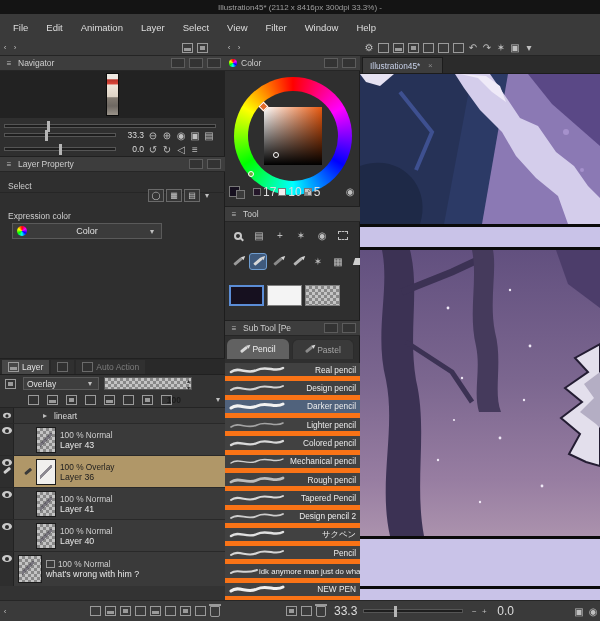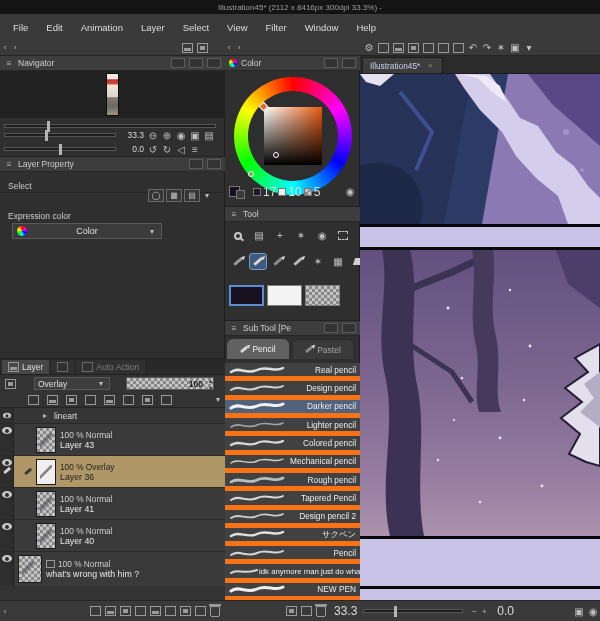--- a/index.html
+++ b/index.html
@@ -60,24 +60,24 @@
 .sttab.idle{background:#3a3a3a;color:#a5a5a5;border:1px solid #2c2c2c;border-bottom:none}
 .brushlist{position:absolute;left:0;top:42px;width:135px;height:238px;display:flex;flex-direction:column;background:#3e3e3e}
 .brow{flex:1;display:flex;align-items:center;padding:0 4px;border-bottom:5px solid #f97316;background:#414141}
 .brow.sel{background:#50627c}
 .brow .lbl{margin-left:auto;font-size:8.3px;color:#ececec;white-space:nowrap}
 
 .ltabs{display:flex;align-items:flex-end;height:16px;background:#292929;border-bottom:1px solid #202020;padding-left:2px;gap:2px}
 .ltab{height:14px;display:flex;align-items:center;gap:3px;padding:0 6px;font-size:8.5px}
 .ltab.active{background:#474747;color:#e2e2e2}
 .ltab.idle{background:#303030;color:#7c7c7c}
-.blendrow{display:flex;align-items:center;height:17px;padding:0 3px;gap:16px;background:#333}
+.blendrow{display:flex;align-items:center;height:17px;padding:0 3px;gap:5px;background:#333}
 .dd{height:13px;background:#3e3e3e;border:1px solid #5a5a5a;display:flex;align-items:center;padding:0 3px;font-size:8.5px;color:#e0e0e0}
 .oprow{position:relative;width:88px;height:13px;border:1px solid #555}
-.oprow .val{position:absolute;right:10px;top:1px;color:#1c1c1c;font-size:8.5px;font-weight:bold}
+.oprow .val{position:absolute;right:10px;top:17px;color:#1c1c1c;font-size:8.5px;font-weight:bold}
 .lcmds{display:flex;align-items:center;height:16px;background:#333;border-bottom:1px solid #242424;padding:0 2px 0 26px;gap:4px}
 .lrow{display:flex;height:32px;border-bottom:1px solid #292929}
 .lgutter{width:14px;background:#2e2e2e;border-right:1px solid #222;display:flex;flex-direction:column;align-items:center;padding-top:3px;gap:3px;flex:none}
 .lbody{flex:1;display:flex;align-items:center;gap:4px;padding:2px 3px;background:#3a3a3a;min-width:0}
 .lbody.sel{background:#b09768}
 .lthumb{width:20px;height:26px;border:1px solid #1b1b1b;flex:none;position:relative}
 .lthumb::after{content:"";position:absolute;left:3px;top:5px;width:12px;height:14px;background:linear-gradient(135deg,transparent 40%,rgba(60,55,70,.55) 42%,rgba(60,55,70,.55) 55%,transparent 57%)}
 .ltext{display:flex;flex-direction:column;justify-content:flex-start;min-width:0}
 .ltext .info{font-size:8.3px;color:#cfcfcf;display:flex;align-items:center;gap:3px}
 .ltext .nm{font-size:8.8px;color:#e8e8e8;white-space:nowrap;overflow:hidden}

